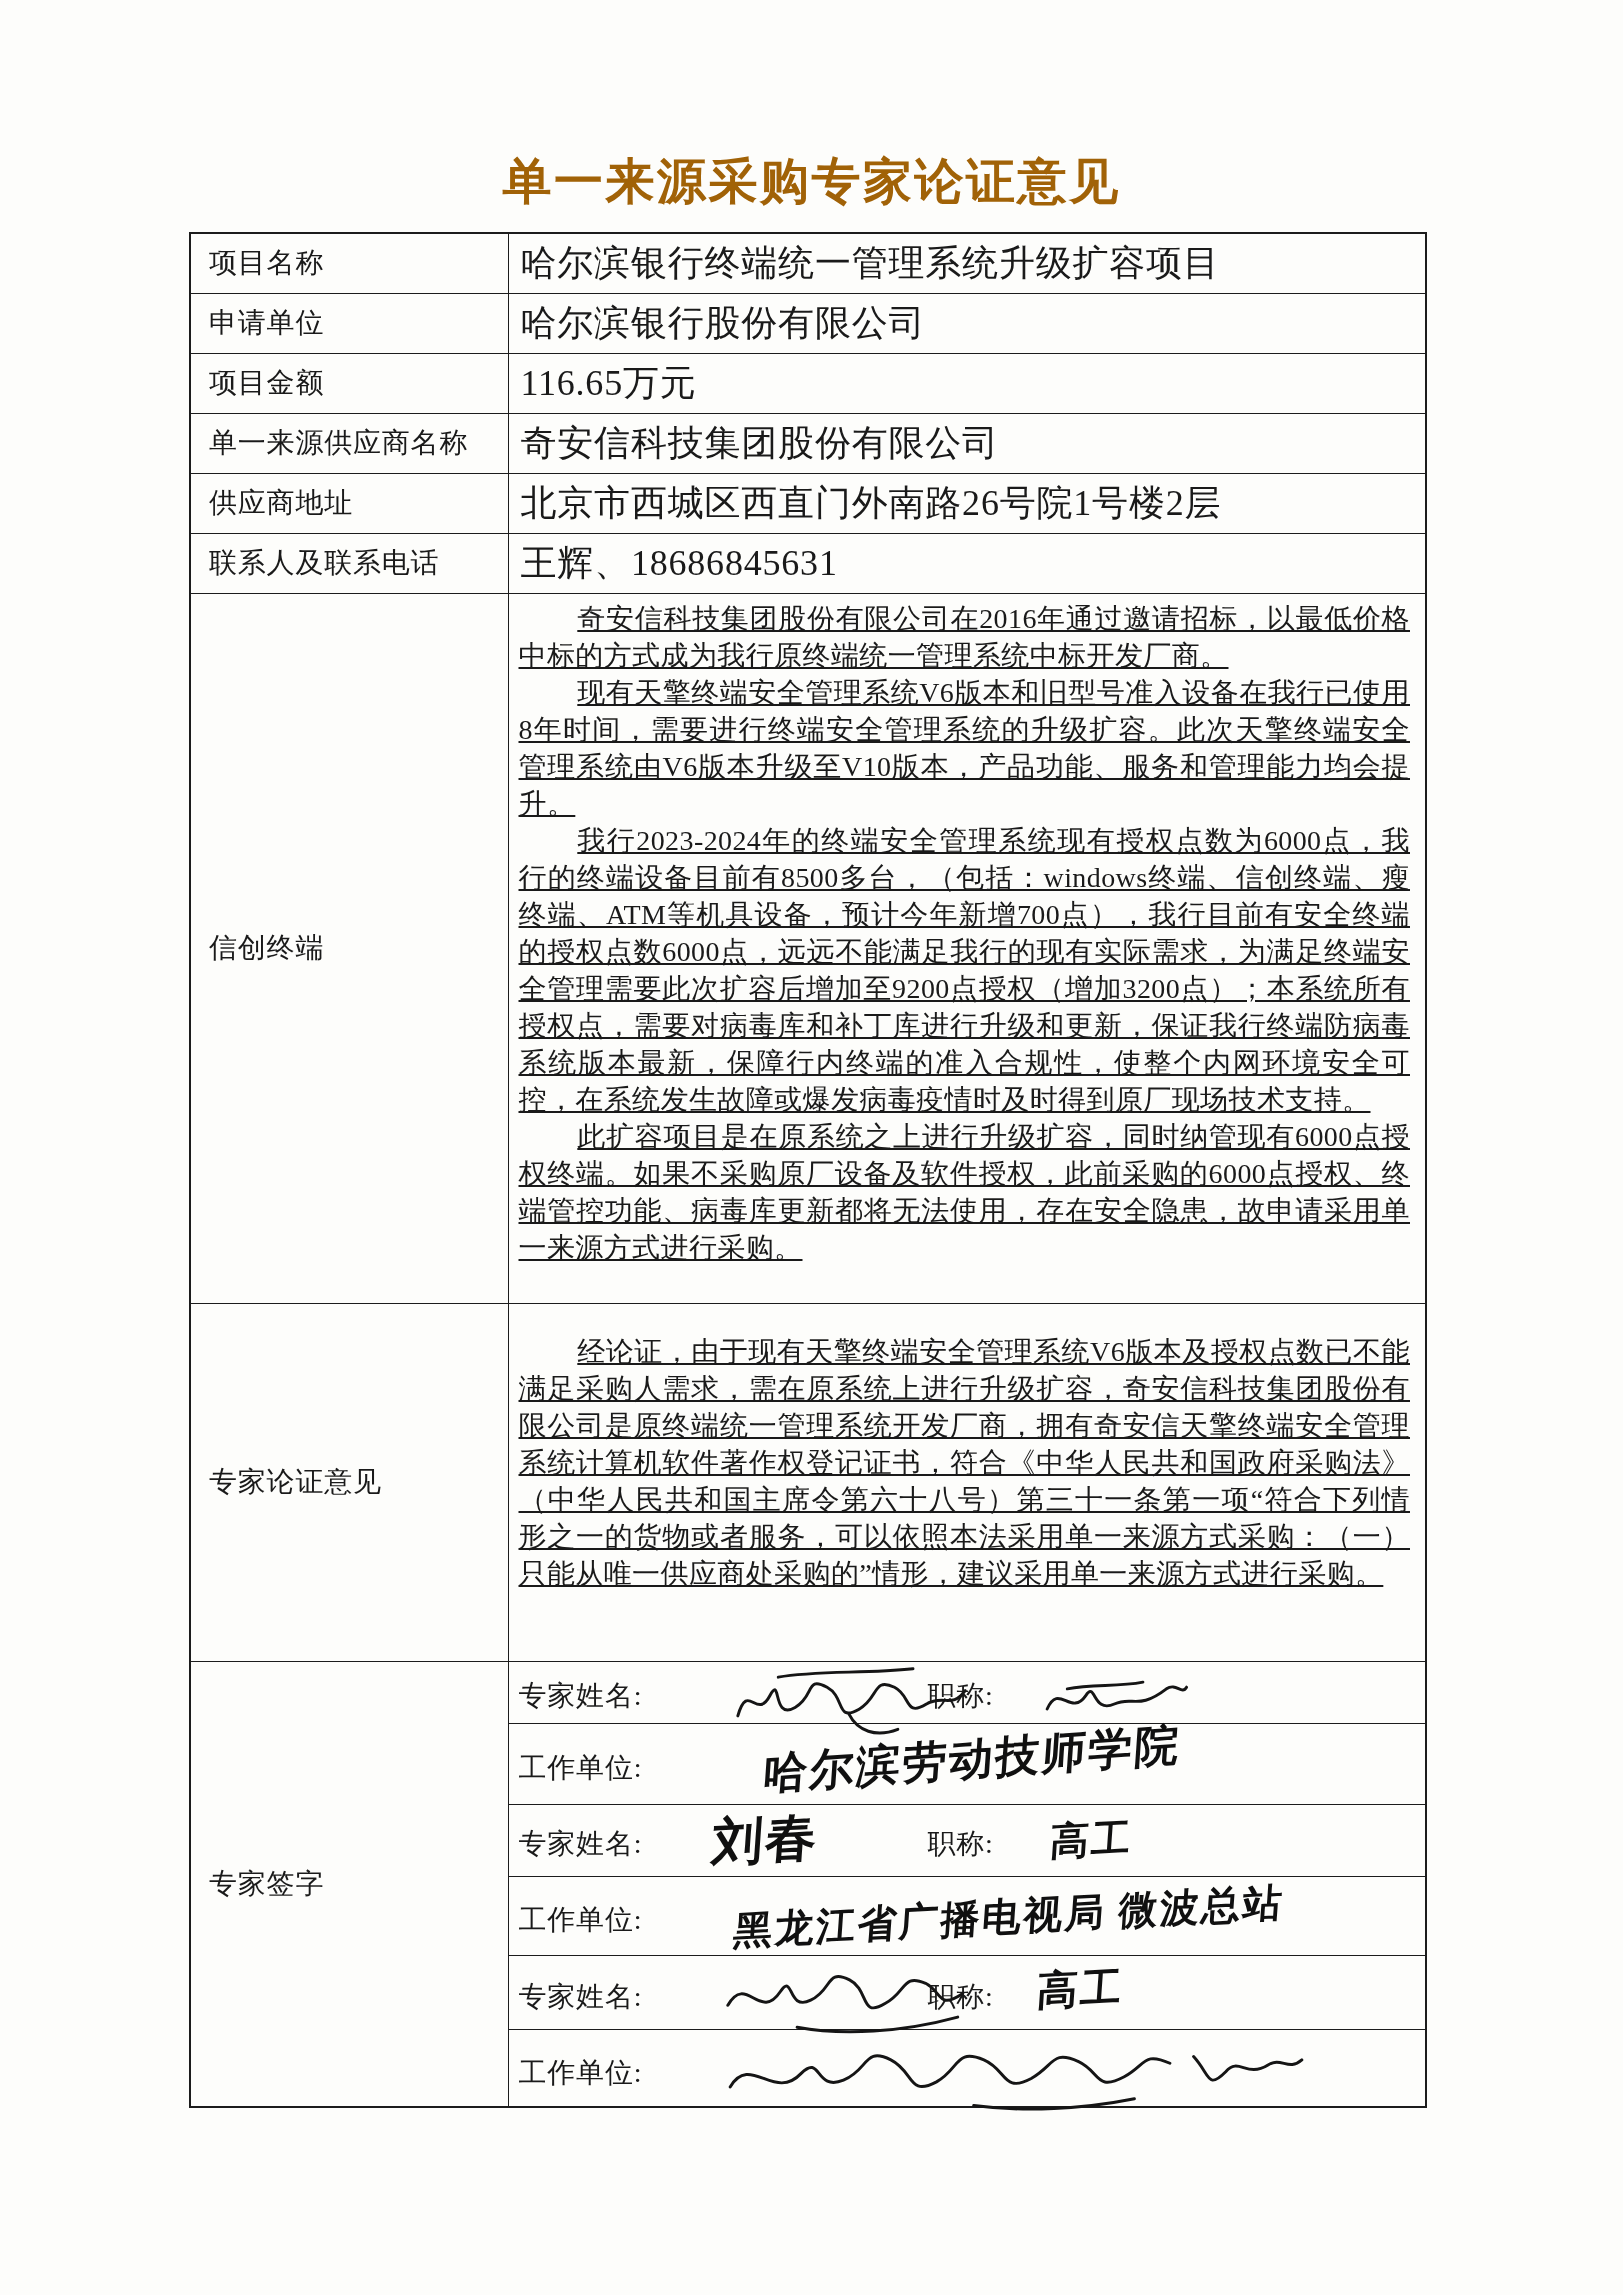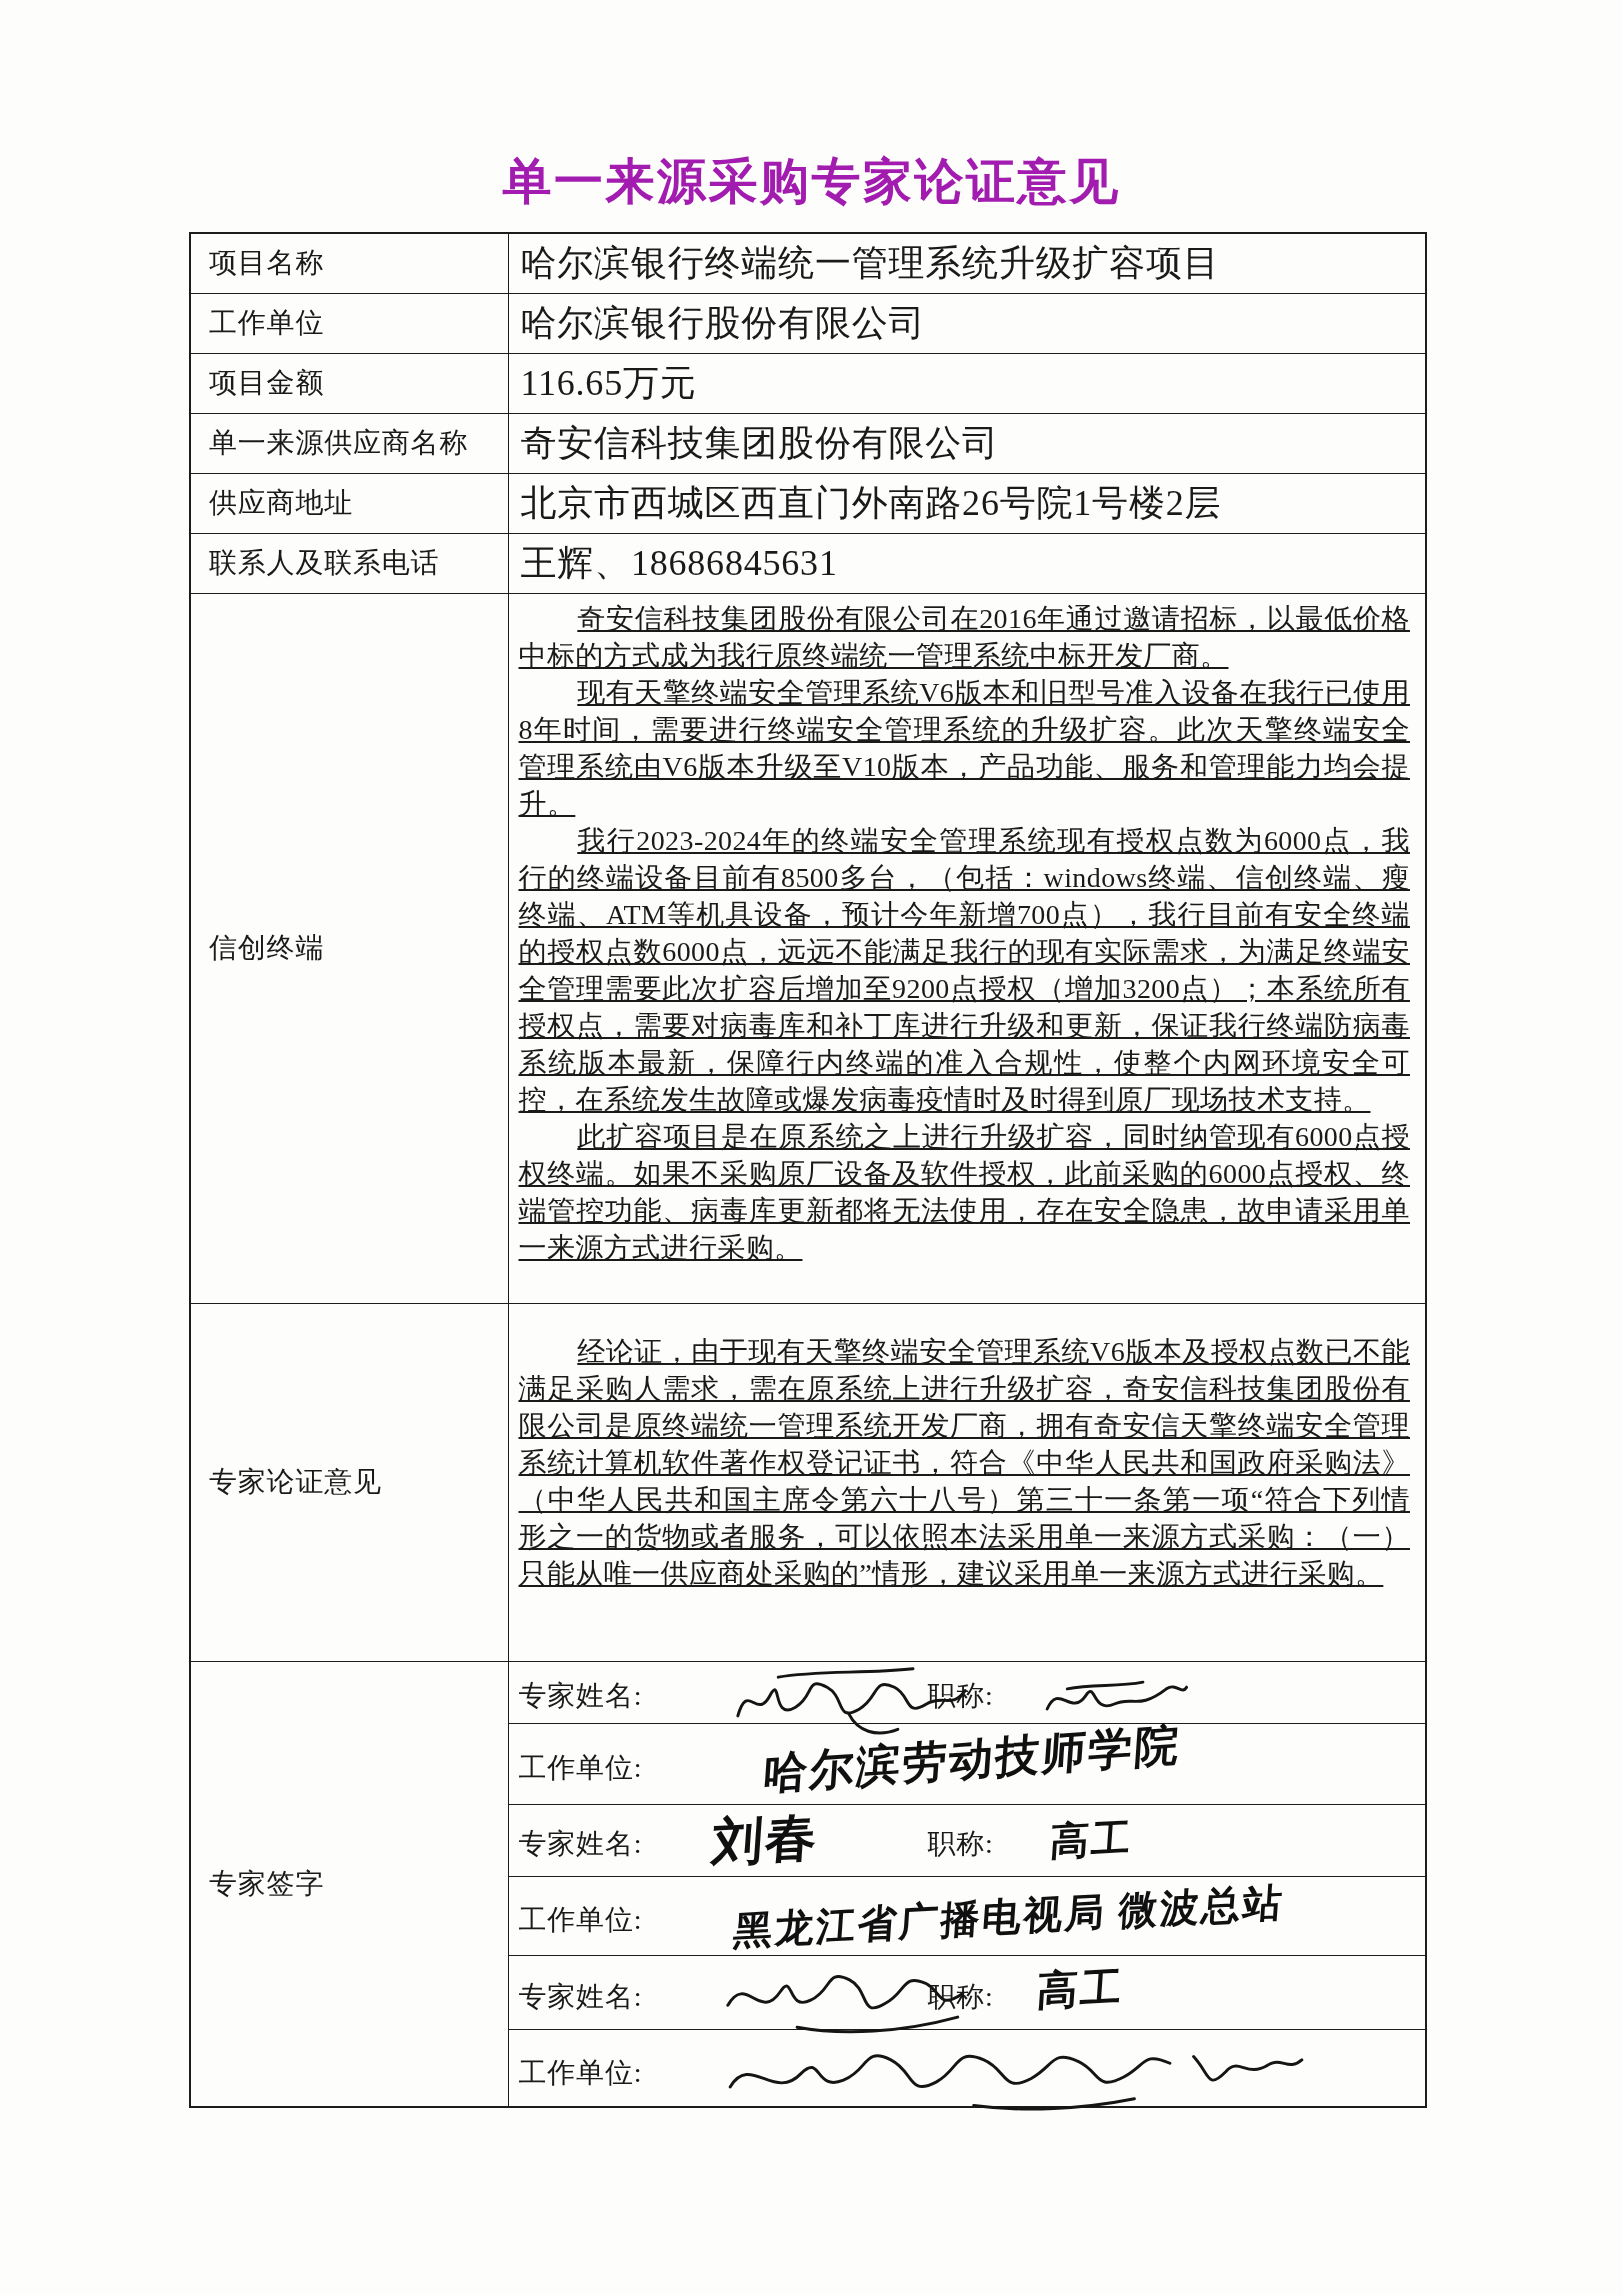--- a/index.html
+++ b/index.html
@@ -6,21 +6,21 @@
   html,body { background:#ffffff; }
   body {
     width:1623px; height:2295px; position:relative;
     background:#fdfdfb;
     font-family:"Liberation Serif","DejaVu Serif",serif;
     color:#1a1a1a;
   }
   .title {
     position:absolute; top:149px; left:0; width:1623px;
     text-align:center; font-size:49px; font-weight:700;
-    letter-spacing:2.5px; color:#a21caf;
+    letter-spacing:2.5px; color:#a16207;
   }
   table.doc {
     position:absolute; left:189px; top:232px; width:1236px;
     border-collapse:collapse; table-layout:fixed;
     border:2.5px solid #1c1c1c;
   }
   table.doc td { border:1.7px solid #1c1c1c; }
   .c-label { width:318px; }
   .c-value { width:918px; }
 
@@ -69,21 +69,21 @@
   <colgroup>
       <col class="c-label">
       <col class="c-value">
     </colgroup>
   <tbody>
     <tr class="info">
       <td class="label">项目名称</td>
       <td class="value">哈尔滨银行终端统一管理系统升级扩容项目</td>
     </tr>
     <tr class="info">
-      <td class="label">工作单位</td>
+      <td class="label">申请单位</td>
       <td class="value">哈尔滨银行股份有限公司</td>
     </tr>
     <tr class="info">
       <td class="label">项目金额</td>
       <td class="value">116.65万元</td>
     </tr>
     <tr class="info">
       <td class="label">单一来源供应商名称</td>
       <td class="value">奇安信科技集团股份有限公司</td>
     </tr>

